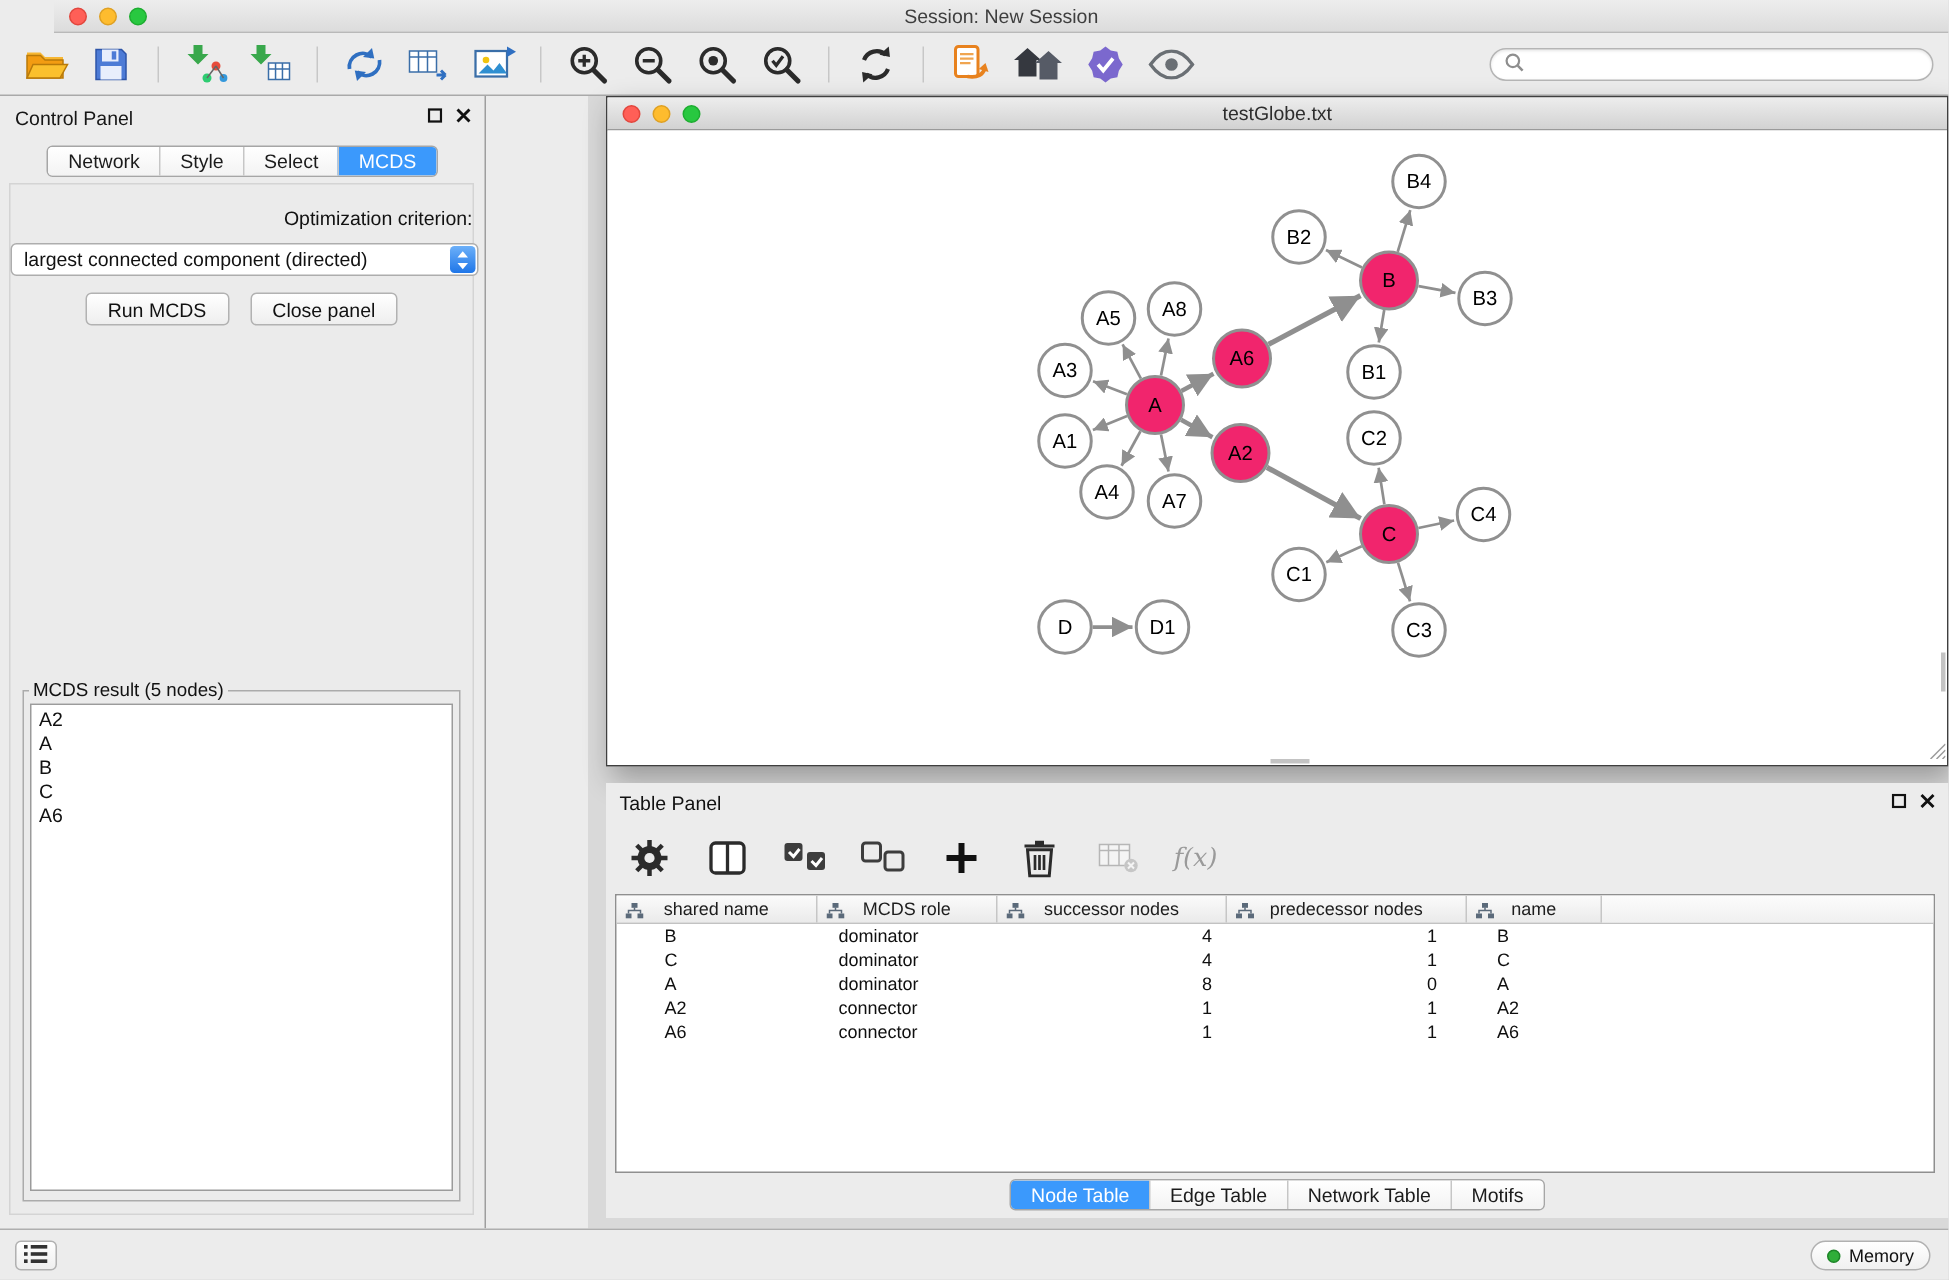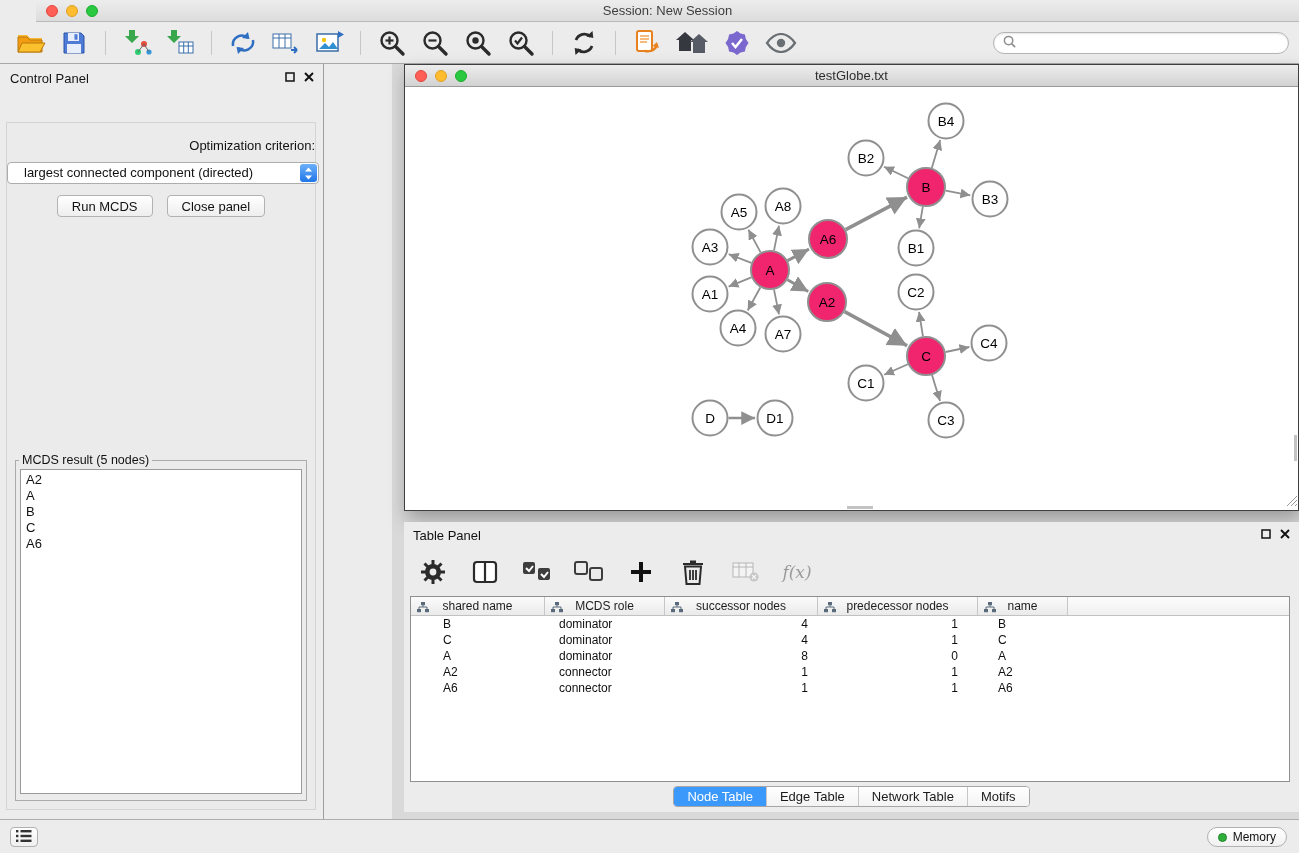--- a/index.html
+++ b/index.html
@@ -39,21 +39,21 @@
   .cp-tabs { position:absolute; top:33px; left:0; right:0; display:flex; justify-content:center; }
   .segmented { display:flex; border:1px solid #a6a6a6; border-radius:4px; overflow:hidden; background:#fff; }
   .segment { padding:2px 13px; font-size:13px; color:#1b1b1b;
     background:linear-gradient(#ffffff,#f3f3f3); border-left:1px solid #c6c6c6; white-space:nowrap; }
   .segment:first-child { border-left:none; }
   .segment.active { background:#3b99fc; color:#fff; }
   .cp-body { position:absolute; top:58px; left:6px; right:7px; bottom:9px;
     border:1px solid #d4d4d4; background:#ebebeb; }
   .opt-label { margin-top:15px; text-align:right; font-size:13px; }
   .dropdown { margin:9px auto 0; width:312px; height:22px; background:#fff; border:1px solid #adadad;
-    border-radius:4px; position:relative; font-size:13px; line-height:20px; padding:0 26px 0 16px;
+    border-radius:4px; position:relative; font-size:13px; line-height:20px; padding:0 26px 0 8px;
     white-space:nowrap; overflow:hidden; }
   .dd-stepper { position:absolute; right:1px; top:1px; bottom:1px; width:17px; border-radius:3px;
     background:linear-gradient(#6cb0f9,#1f76e8); display:flex; align-items:center; justify-content:center; }
   .btn-row { margin-top:11px; display:flex; justify-content:center; gap:14px; }
   .btn { height:22px; padding:0 14px; font-size:13px; color:#111;
     background:linear-gradient(#ffffff,#eeeeee); border:1px solid #b2b2b2; border-radius:4px; }
   fieldset.mcds { position:absolute; left:8px; right:8px; top:330px; bottom:8px; border:1px solid #ababab; }
   fieldset.mcds legend { font-size:12.5px; padding:0 3px; margin-left:3px; }
   .result-list { position:absolute; left:4px; right:4px; top:2px; bottom:6px; background:#fff;
     border:1px solid #9b9b9b; font-size:13px; padding-top:2px; overflow:hidden; }
@@ -270,20 +270,28 @@
         <span class="pbtn">
             <svg width="10" height="10" viewBox="0 0 10 10">
               <rect x="1" y="1" width="8" height="8" fill="none" stroke="#111" stroke-width="1.5"></rect>
             </svg>
           </span>
         <span class="pbtn">
             <svg width="10" height="10" viewBox="0 0 10 10">
               <path d="M1 1l8 8M9 1l-8 8" stroke="#111" stroke-width="1.9"></path>
             </svg>
           </span>
+      </div>
+      <div class="cp-tabs">
+        <div class="segmented">
+            <div class="segment">Network</div>
+            <div class="segment">Style</div>
+            <div class="segment">Select</div>
+            <div class="segment active">MCDS</div>
+          </div>
       </div>
       <div class="cp-body">
         <div class="opt-label">Optimization criterion:</div>
         <div class="dropdown">
           <span>largest connected component (directed)</span>
           <span class="dd-stepper">
             <svg width="9" height="13" viewBox="0 0 9 13">
                 <path d="M4.5 0.5L8 4.6H1z" fill="#fff"></path>
                 <path d="M4.5 12.5L1 8.4h7z" fill="#fff"></path>
               </svg>

